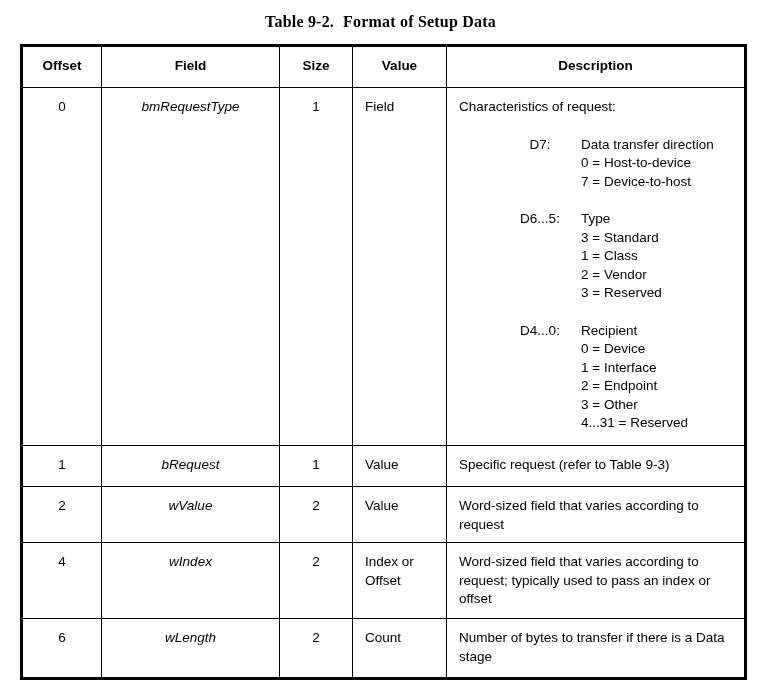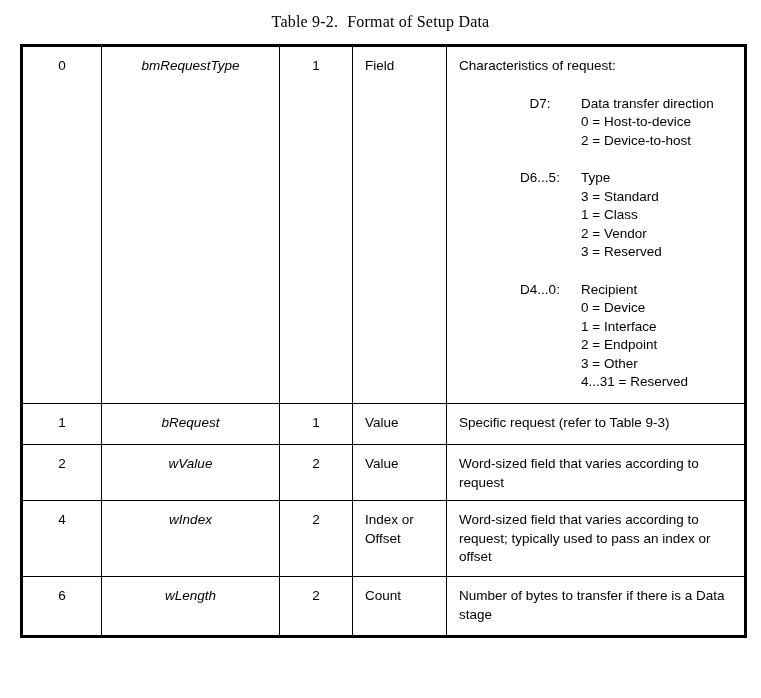--- a/index.html
+++ b/index.html
@@ -11,21 +11,21 @@
     width: 761px;
     height: 698px;
     font-family: "Liberation Sans", sans-serif;
     color: #000000;
     overflow: hidden;
   }
   .page-title {
     margin-top: 13px;
     text-align: center;
     font-family: "Liberation Serif", serif;
-    font-weight: normal;
+    font-weight: bold;
     font-size: 16px;
     letter-spacing: 0.2px;
   }
   .page-title .t-gap { display: inline-block; width: 9px; }
   table.spec-table {
     border-collapse: collapse;
     margin: 13px 0 0 20px;
     width: 724px;
     table-layout: fixed;
   }
@@ -77,34 +77,41 @@
 
 <table class="spec-table">
   <colgroup>
     <col style="width:80px">
     <col style="width:178px">
     <col style="width:73px">
     <col style="width:94px">
     <col style="width:299px">
   </colgroup>
   <tbody>
+      <tr class="h-row">
+    <th class="hdr">Offset</th>
+    <th class="hdr">Field</th>
+    <th class="hdr">Size</th>
+    <th class="hdr">Value</th>
+    <th class="hdr">Description</th>
+  </tr>
 
   <tr class="r0">
     <td class="c-offset">0</td>
     <td class="c-field">bmRequestType</td>
     <td class="c-size">1</td>
     <td class="c-value">Field</td>
     <td class="c-desc">
       <div>Characteristics of request:</div>
       <div class="bit-group">
         <div class="bit-label">D7:</div>
         <div class="bit-lines">
           <div>Data transfer direction</div>
           <div>0 = Host-to-device</div>
-          <div>2 = Device-to-host</div>
+          <div>7 = Device-to-host</div>
         </div>
       </div>
       <div class="bit-group">
         <div class="bit-label">D6...5:</div>
         <div class="bit-lines">
           <div>Type</div>
           <div>3 = Standard</div>
           <div>1 = Class</div>
           <div>2 = Vendor</div>
           <div>3 = Reserved</div>

